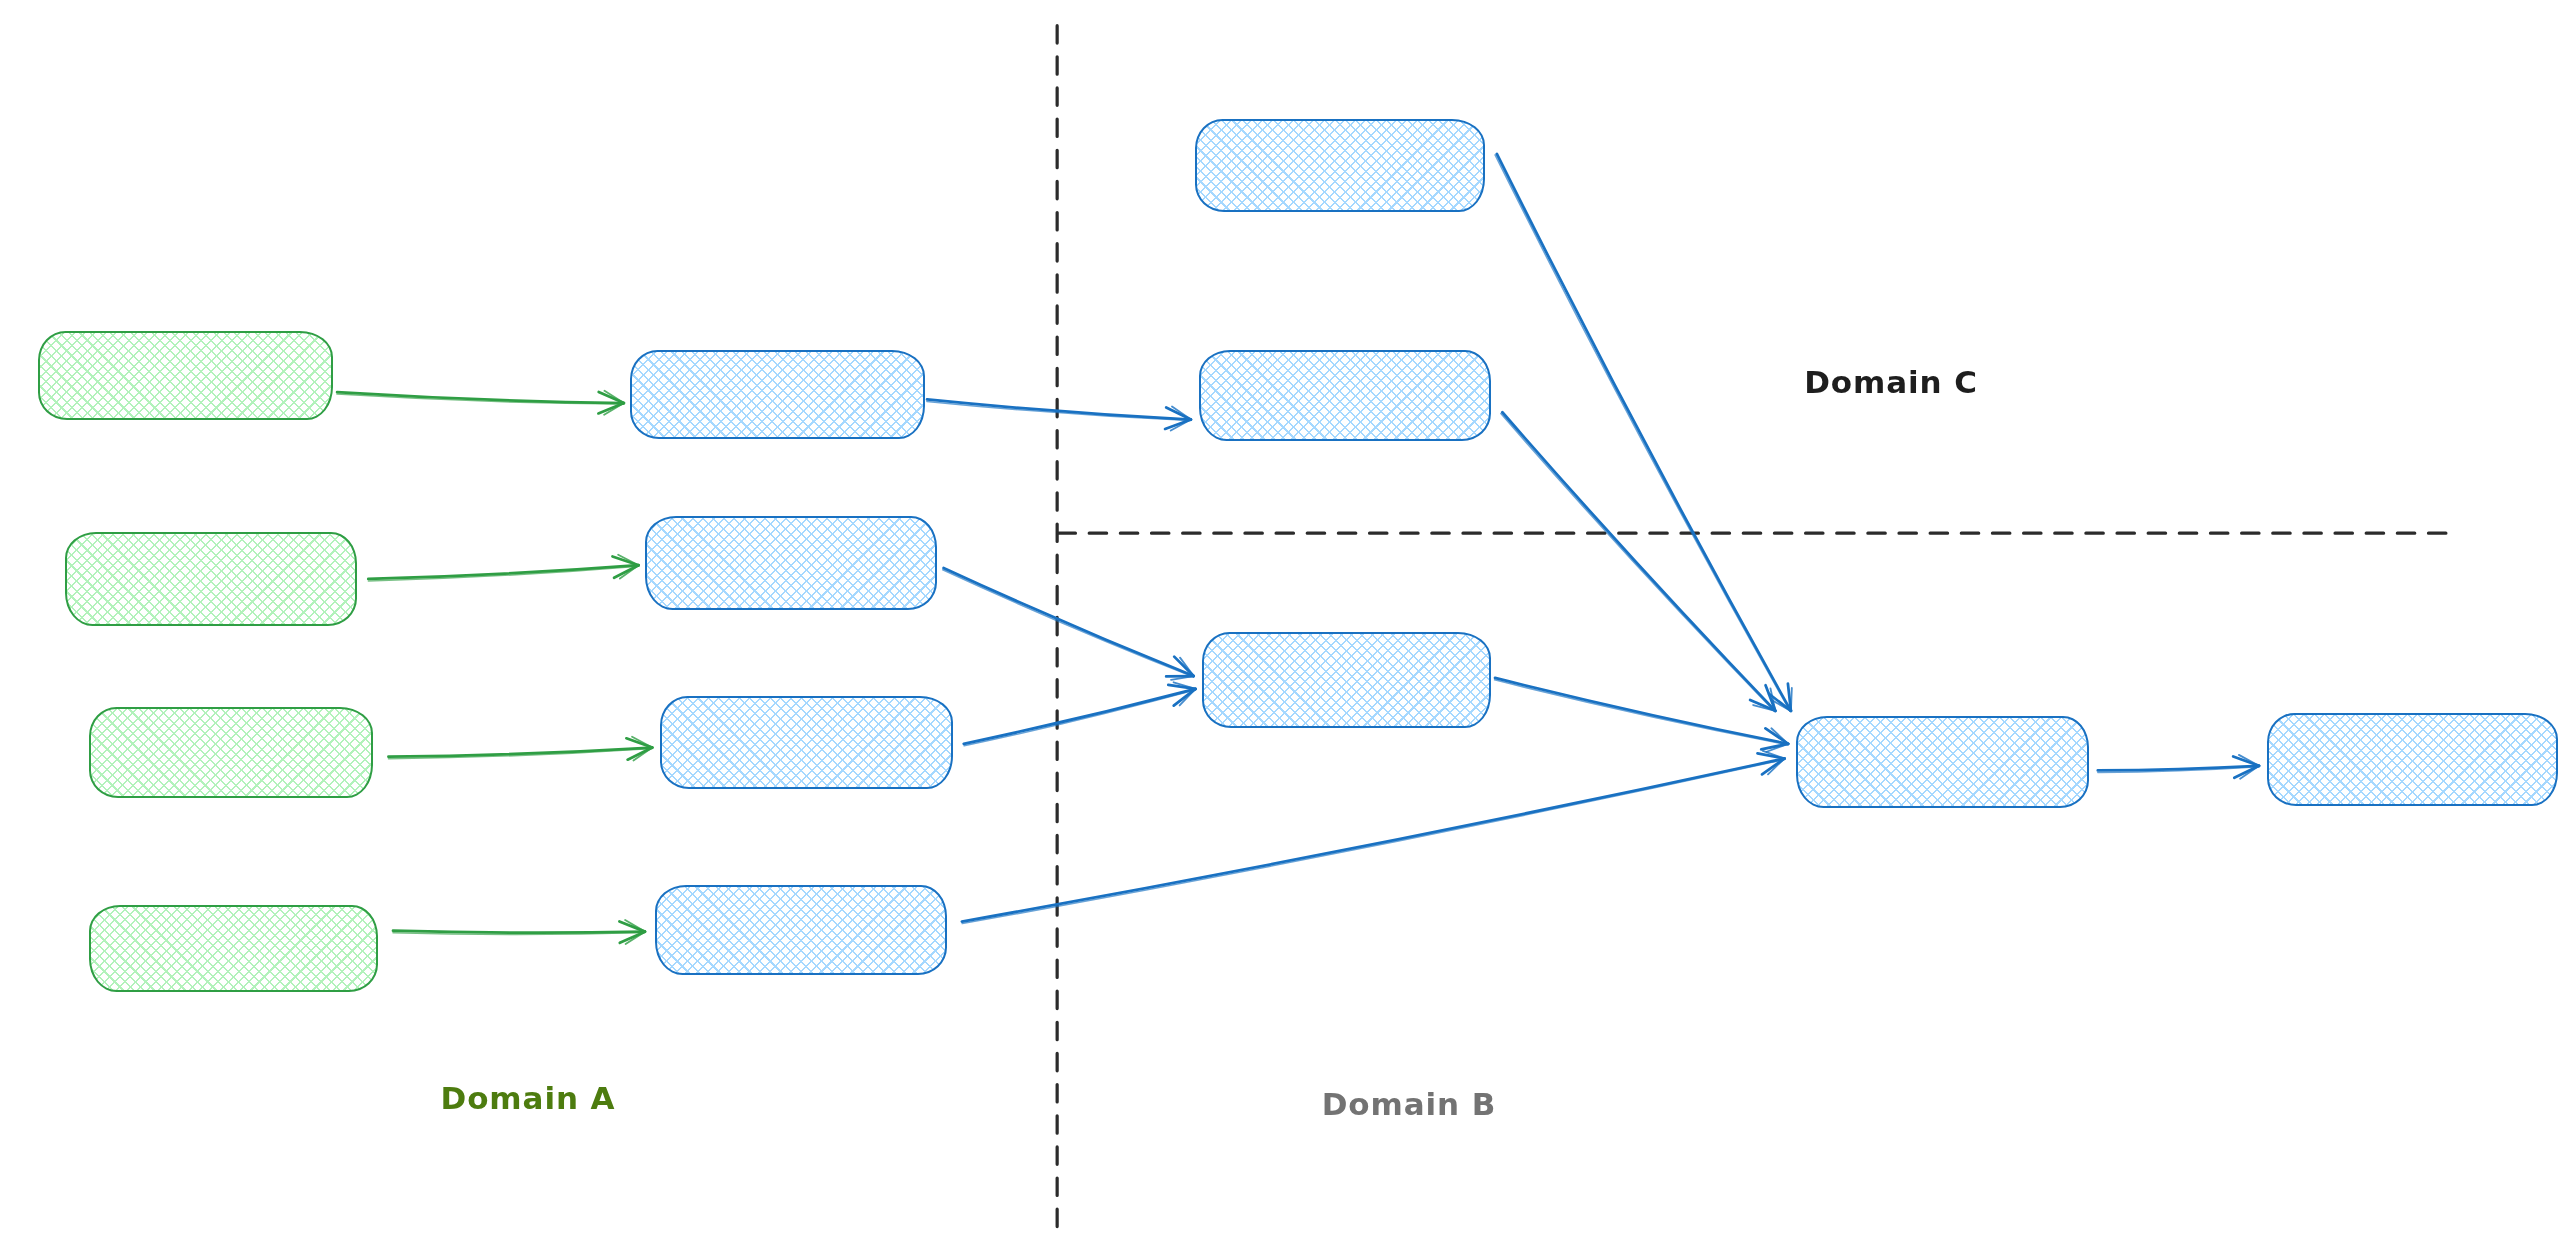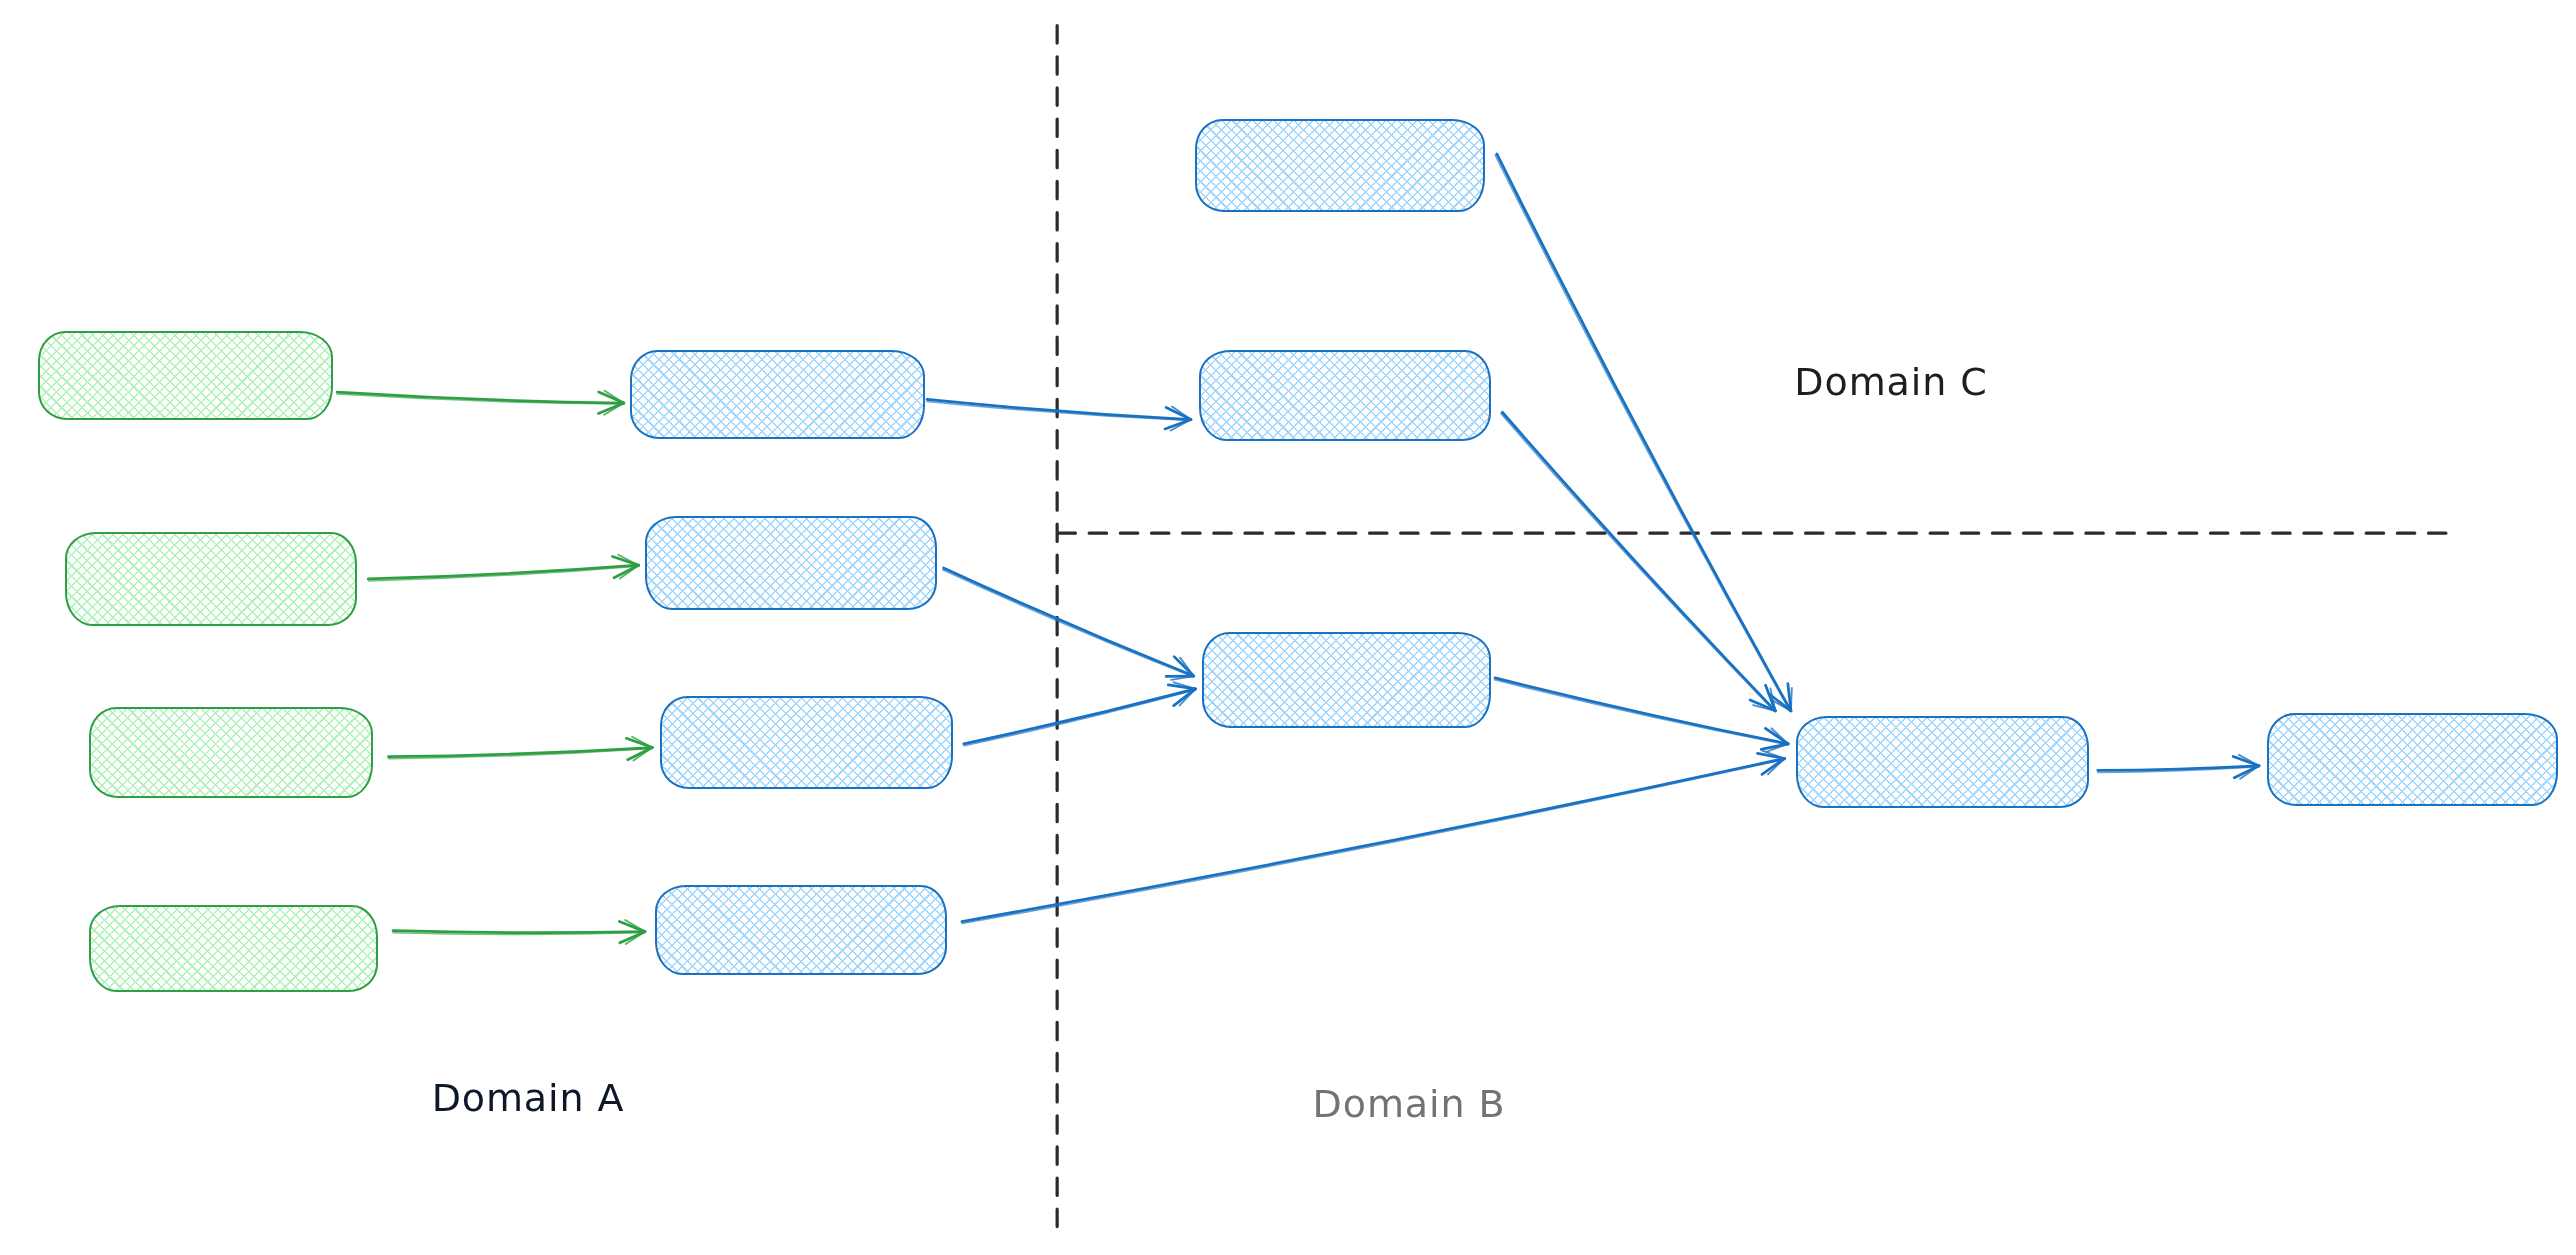--- a/index.html
+++ b/index.html
@@ -25,25 +25,26 @@
     position: absolute;
     box-sizing: border-box;
     background-color: #ffffff;
     
   }
   .node.sketch-a { border-radius: 27.5px 33px 26px 29px / 29px 26px 33px 27.5px; }
   .node.sketch-b { border-radius: 31px 26px 29px 27.5px / 26px 31px 27.5px 33px; }
   .domain-label {
     position: absolute;
     transform: translate(-50%, -50%);
-    font-size: 38px;
+    font-size: 31px;
     letter-spacing: 0.9px;
     color: #1e1e1e;
     white-space: nowrap;
     font-family: "DejaVu Sans", "Liberation Sans", sans-serif;
+    font-weight: bold;
   }
 </style>
 </head>
 <body>
 
 <div class="stage">
   <svg id="arrow-layer" viewBox="0 0 2812 1370" xmlns="http://www.w3.org/2000/svg">
       <line x1="1154" y1="28" x2="1154" y2="1348" stroke="#2b2b2b" stroke-width="3.5" stroke-linecap="round" stroke-dasharray="19 15"></line>
       <line x1="1155" y1="582" x2="2670" y2="582" stroke="#2b2b2b" stroke-width="3.5" stroke-linecap="round" stroke-dasharray="19 15"></line>
       <g>
@@ -151,17 +152,17 @@
       <div class="node sketch-a" style="left: 630px; top: 350px; width: 295px; height: 89px; border: 2.7px solid rgb(25, 113, 194); background-image: repeating-linear-gradient(45deg, rgb(165, 216, 255) 0px, rgb(165, 216, 255) 1.5px, transparent 1.5px, transparent 7.3px), repeating-linear-gradient(-45deg, rgb(165, 216, 255) 0px, rgb(165, 216, 255) 1.5px, transparent 1.5px, transparent 7.3px);"></div>
       <div class="node sketch-b" style="left: 645px; top: 516px; width: 292px; height: 94px; border: 2.7px solid rgb(25, 113, 194); background-image: repeating-linear-gradient(45deg, rgb(165, 216, 255) 0px, rgb(165, 216, 255) 1.5px, transparent 1.5px, transparent 7.3px), repeating-linear-gradient(-45deg, rgb(165, 216, 255) 0px, rgb(165, 216, 255) 1.5px, transparent 1.5px, transparent 7.3px);"></div>
       <div class="node sketch-a" style="left: 660px; top: 696px; width: 293px; height: 93px; border: 2.7px solid rgb(25, 113, 194); background-image: repeating-linear-gradient(45deg, rgb(165, 216, 255) 0px, rgb(165, 216, 255) 1.5px, transparent 1.5px, transparent 7.3px), repeating-linear-gradient(-45deg, rgb(165, 216, 255) 0px, rgb(165, 216, 255) 1.5px, transparent 1.5px, transparent 7.3px);"></div>
       <div class="node sketch-b" style="left: 655px; top: 885px; width: 292px; height: 90px; border: 2.7px solid rgb(25, 113, 194); background-image: repeating-linear-gradient(45deg, rgb(165, 216, 255) 0px, rgb(165, 216, 255) 1.5px, transparent 1.5px, transparent 7.3px), repeating-linear-gradient(-45deg, rgb(165, 216, 255) 0px, rgb(165, 216, 255) 1.5px, transparent 1.5px, transparent 7.3px);"></div>
       <div class="node sketch-a" style="left: 1195px; top: 119px; width: 290px; height: 93px; border: 2.7px solid rgb(25, 113, 194); background-image: repeating-linear-gradient(45deg, rgb(165, 216, 255) 0px, rgb(165, 216, 255) 1.5px, transparent 1.5px, transparent 7.3px), repeating-linear-gradient(-45deg, rgb(165, 216, 255) 0px, rgb(165, 216, 255) 1.5px, transparent 1.5px, transparent 7.3px);"></div>
       <div class="node sketch-b" style="left: 1199px; top: 350px; width: 292px; height: 91px; border: 2.7px solid rgb(25, 113, 194); background-image: repeating-linear-gradient(45deg, rgb(165, 216, 255) 0px, rgb(165, 216, 255) 1.5px, transparent 1.5px, transparent 7.3px), repeating-linear-gradient(-45deg, rgb(165, 216, 255) 0px, rgb(165, 216, 255) 1.5px, transparent 1.5px, transparent 7.3px);"></div>
       <div class="node sketch-a" style="left: 1202px; top: 632px; width: 289px; height: 96px; border: 2.7px solid rgb(25, 113, 194); background-image: repeating-linear-gradient(45deg, rgb(165, 216, 255) 0px, rgb(165, 216, 255) 1.5px, transparent 1.5px, transparent 7.3px), repeating-linear-gradient(-45deg, rgb(165, 216, 255) 0px, rgb(165, 216, 255) 1.5px, transparent 1.5px, transparent 7.3px);"></div>
       <div class="node sketch-b" style="left: 1796px; top: 716px; width: 293px; height: 92px; border: 2.7px solid rgb(25, 113, 194); background-image: repeating-linear-gradient(45deg, rgb(165, 216, 255) 0px, rgb(165, 216, 255) 1.5px, transparent 1.5px, transparent 7.3px), repeating-linear-gradient(-45deg, rgb(165, 216, 255) 0px, rgb(165, 216, 255) 1.5px, transparent 1.5px, transparent 7.3px);"></div>
       <div class="node sketch-a" style="left: 2267px; top: 713px; width: 291px; height: 93px; border: 2.7px solid rgb(25, 113, 194); background-image: repeating-linear-gradient(45deg, rgb(165, 216, 255) 0px, rgb(165, 216, 255) 1.5px, transparent 1.5px, transparent 7.3px), repeating-linear-gradient(-45deg, rgb(165, 216, 255) 0px, rgb(165, 216, 255) 1.5px, transparent 1.5px, transparent 7.3px);"></div>
     </div>
-  <div class="domain-label" id="label-0" style="left: 528px; top: 1098px; color: #0f172a;">Domain A</div>
+  <div class="domain-label" id="label-0" style="left: 528px; top: 1098px; color: #4d7c0f;">Domain A</div>
   <div class="domain-label" id="label-1" style="left: 1409px; top: 1104px; color: #737373;">Domain B</div>
   <div class="domain-label" id="label-2" style="left: 1891px; top: 382px; color: rgb(30, 30, 30);">Domain C</div>
 </div>
 
 
 </body></html>

